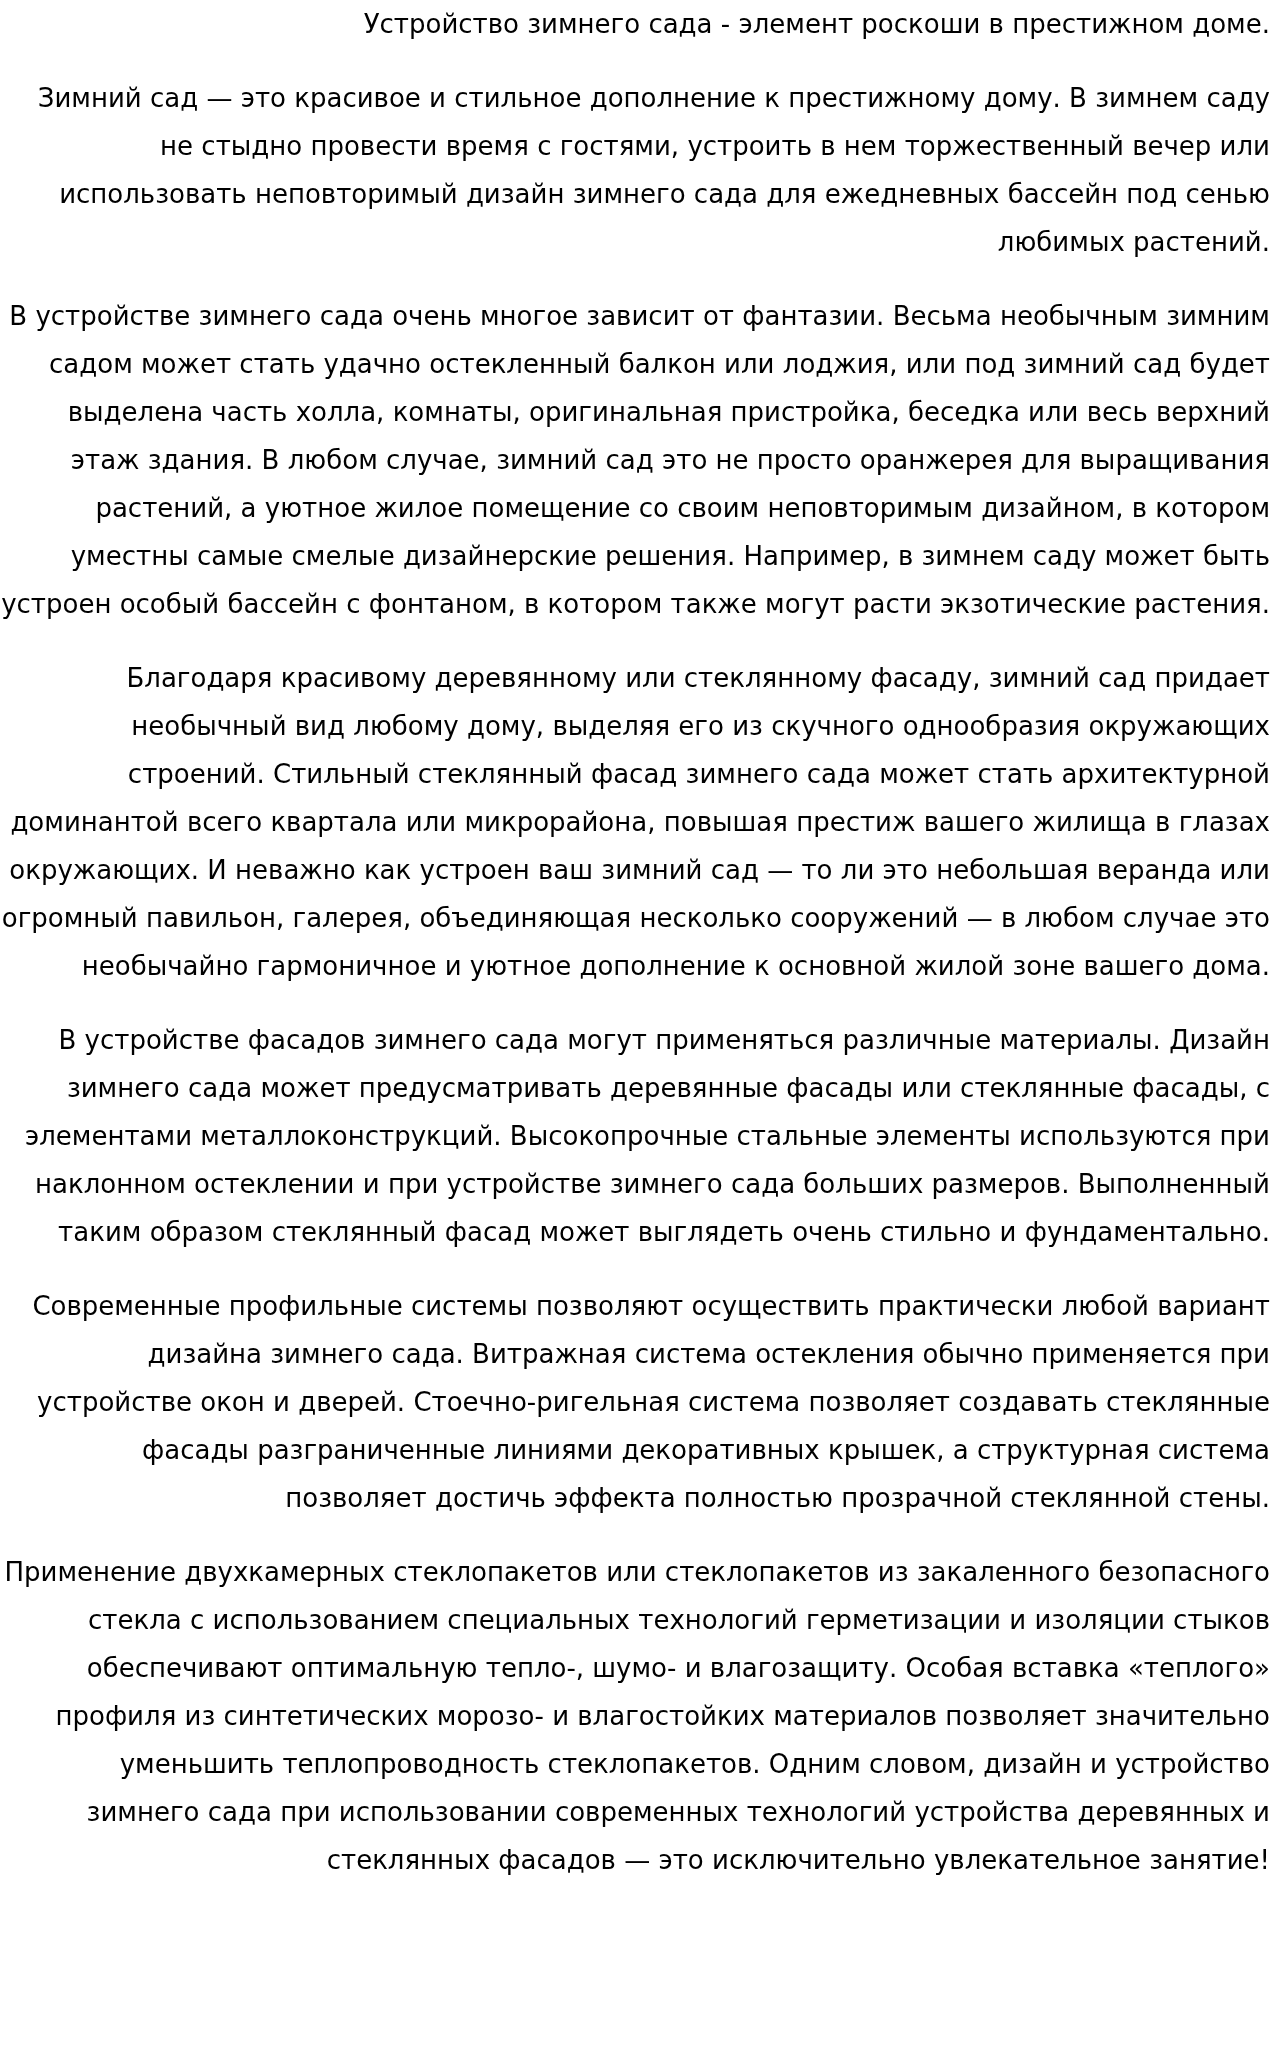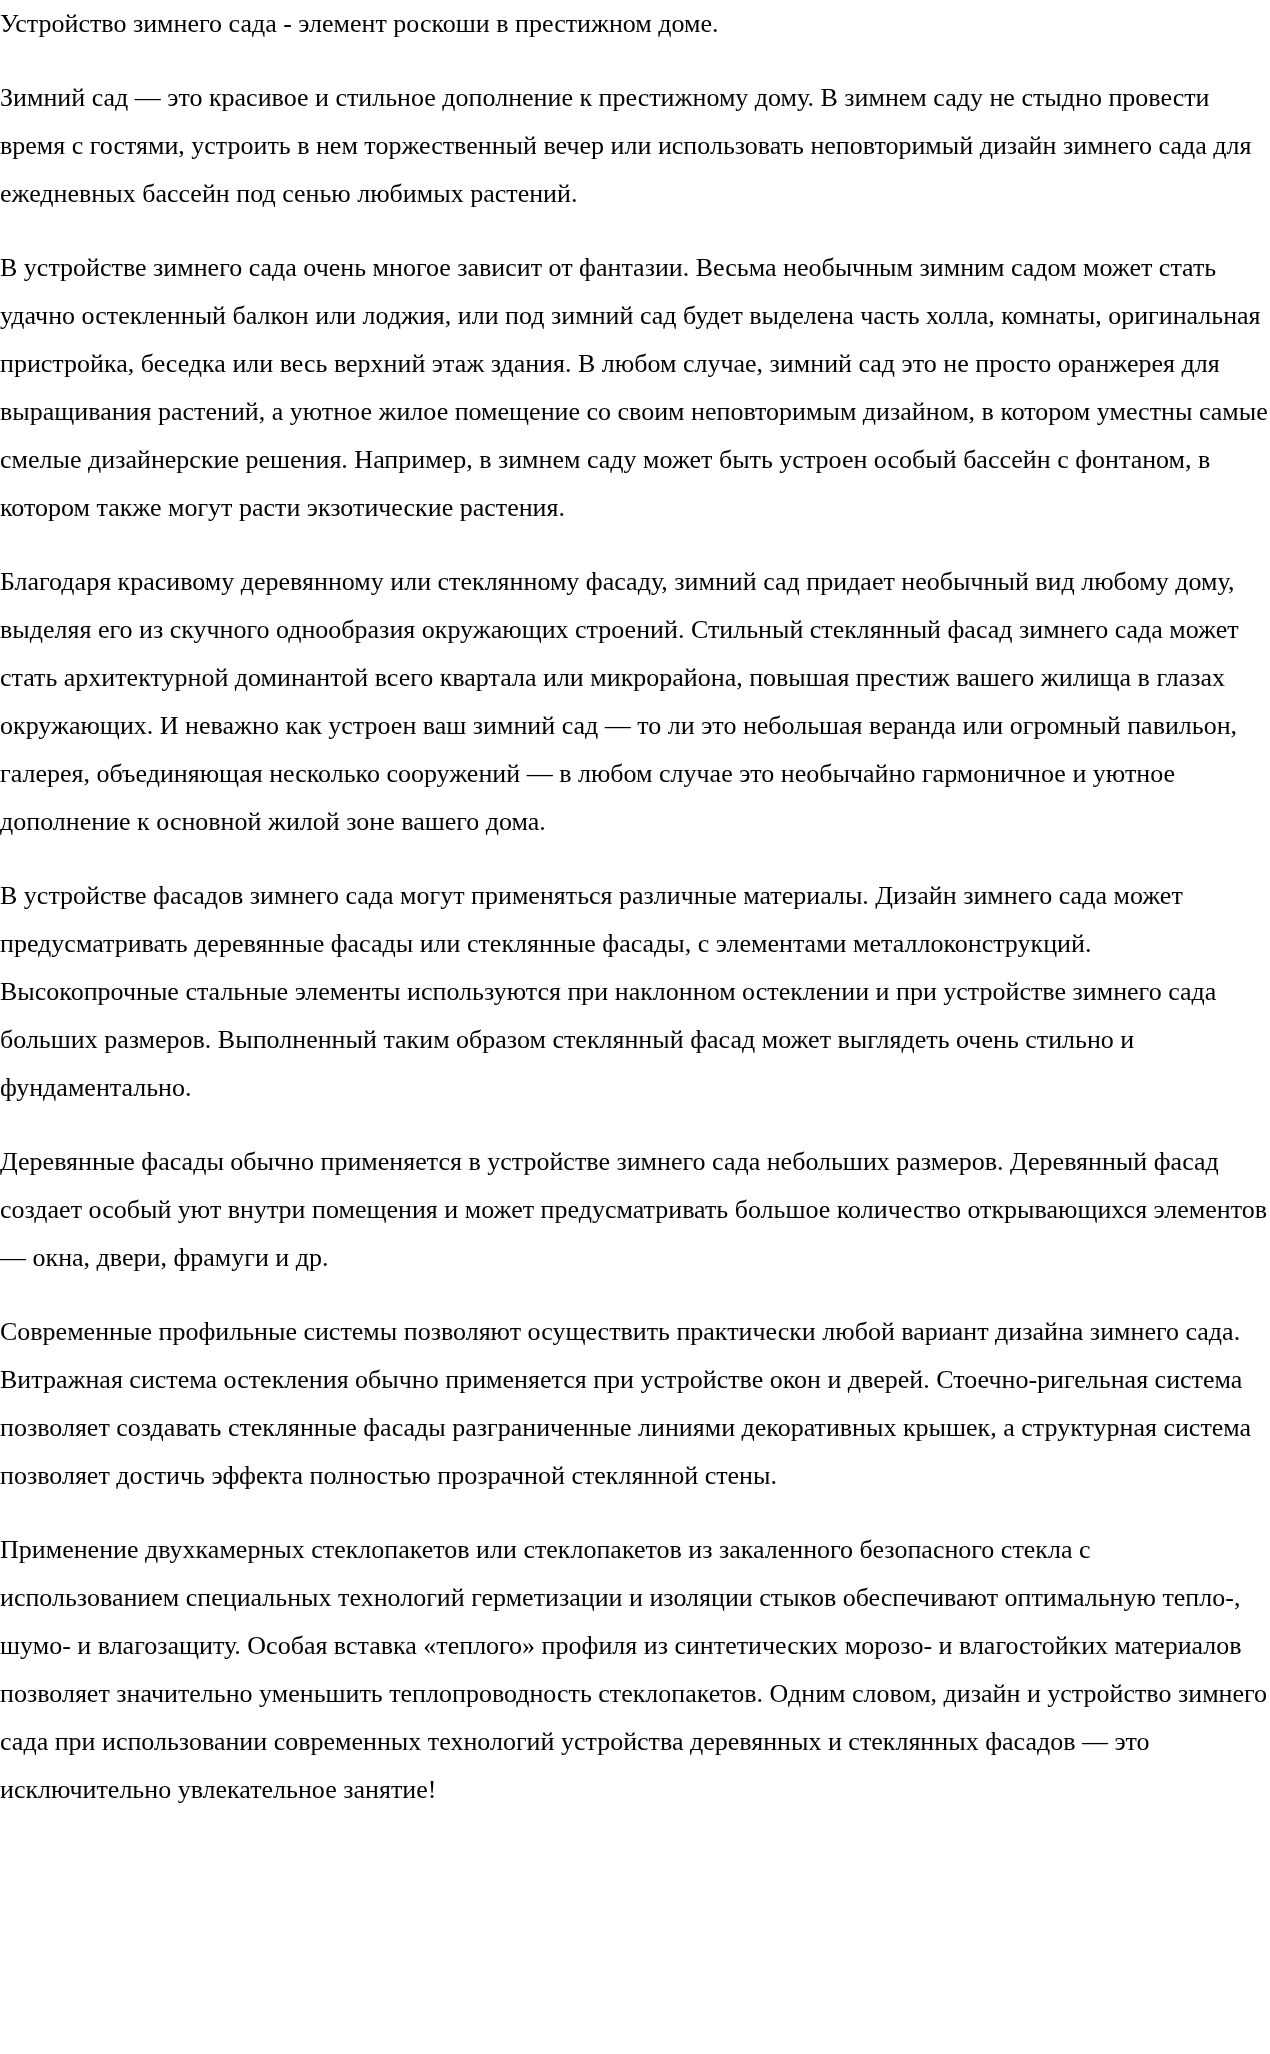--- a/index.html
+++ b/index.html
@@ -18,33 +18,31 @@
     color: #000000;
     -webkit-font-smoothing: antialiased;
     overflow-x: hidden;
   }
   .article-body {
     width: 1270px;
   }
   .article-body p {
     margin: 0 0 26px 0;
     padding: 0;
-    text-align: left;
+    text-align: right;
     word-wrap: break-word;
-    font-family: Liberation Serif, serif;
   }
   .article-body p:last-child {
     margin-bottom: 0;
   }
 </style>
 </head>
 <body>
 
 <article class="article-body">
   <p>Устройство зимнего сада - элемент роскоши в престижном доме.</p>
   <p>Зимний сад — это красивое и стильное дополнение к престижному дому. В зимнем саду не стыдно провести время с гостями, устроить в нем торжественный вечер или использовать неповторимый дизайн зимнего сада для ежедневных бассейн под сенью любимых растений.</p>
   <p>В устройстве зимнего сада очень многое зависит от фантазии. Весьма необычным зимним садом может стать удачно остекленный балкон или лоджия, или под зимний сад будет выделена часть холла, комнаты, оригинальная пристройка, беседка или весь верхний этаж здания. В любом случае, зимний сад это не просто оранжерея для выращивания растений, а уютное жилое помещение со своим неповторимым дизайном, в котором уместны самые смелые дизайнерские решения. Например, в зимнем саду может быть устроен особый бассейн с фонтаном, в котором также могут расти экзотические растения.</p>
   <p>Благодаря красивому деревянному или стеклянному фасаду, зимний сад придает необычный вид любому дому, выделяя его из скучного однообразия окружающих строений. Стильный стеклянный фасад зимнего сада может стать архитектурной доминантой всего квартала или микрорайона, повышая престиж вашего жилища в глазах окружающих. И неважно как устроен ваш зимний сад — то ли это небольшая веранда или огромный павильон, галерея, объединяющая несколько сооружений — в любом случае это необычайно гармоничное и уютное дополнение к основной жилой зоне вашего дома.</p>
   <p>В устройстве фасадов зимнего сада могут применяться различные материалы. Дизайн зимнего сада может предусматривать деревянные фасады или стеклянные фасады, с элементами металлоконструкций. Высокопрочные стальные элементы используются при наклонном остеклении и при устройстве зимнего сада больших размеров. Выполненный таким образом стеклянный фасад может выглядеть очень стильно и фундаментально.</p>
-  <p>Деревянные фасады обычно применяется в устройстве зимнего сада небольших размеров. Деревянный фасад создает особый уют внутри помещения и может предусматривать большое количество открывающихся элементов — окна, двери, фрамуги и др.</p>
   <p>Современные профильные системы позволяют осуществить практически любой вариант дизайна зимнего сада. Витражная система остекления обычно применяется при устройстве окон и дверей. Стоечно-ригельная система позволяет создавать стеклянные фасады разграниченные линиями декоративных крышек, а структурная система позволяет достичь эффекта полностью прозрачной стеклянной стены.</p>
   <p>Применение двухкамерных стеклопакетов или стеклопакетов из закаленного безопасного стекла с использованием специальных технологий герметизации и изоляции стыков обеспечивают оптимальную тепло-, шумо- и влагозащиту. Особая вставка «теплого» профиля из синтетических морозо- и влагостойких материалов позволяет значительно уменьшить теплопроводность стеклопакетов. Одним словом, дизайн и устройство зимнего сада при использовании современных технологий устройства деревянных и стеклянных фасадов — это исключительно увлекательное занятие!</p>
 </article>
 
 </body></html>

